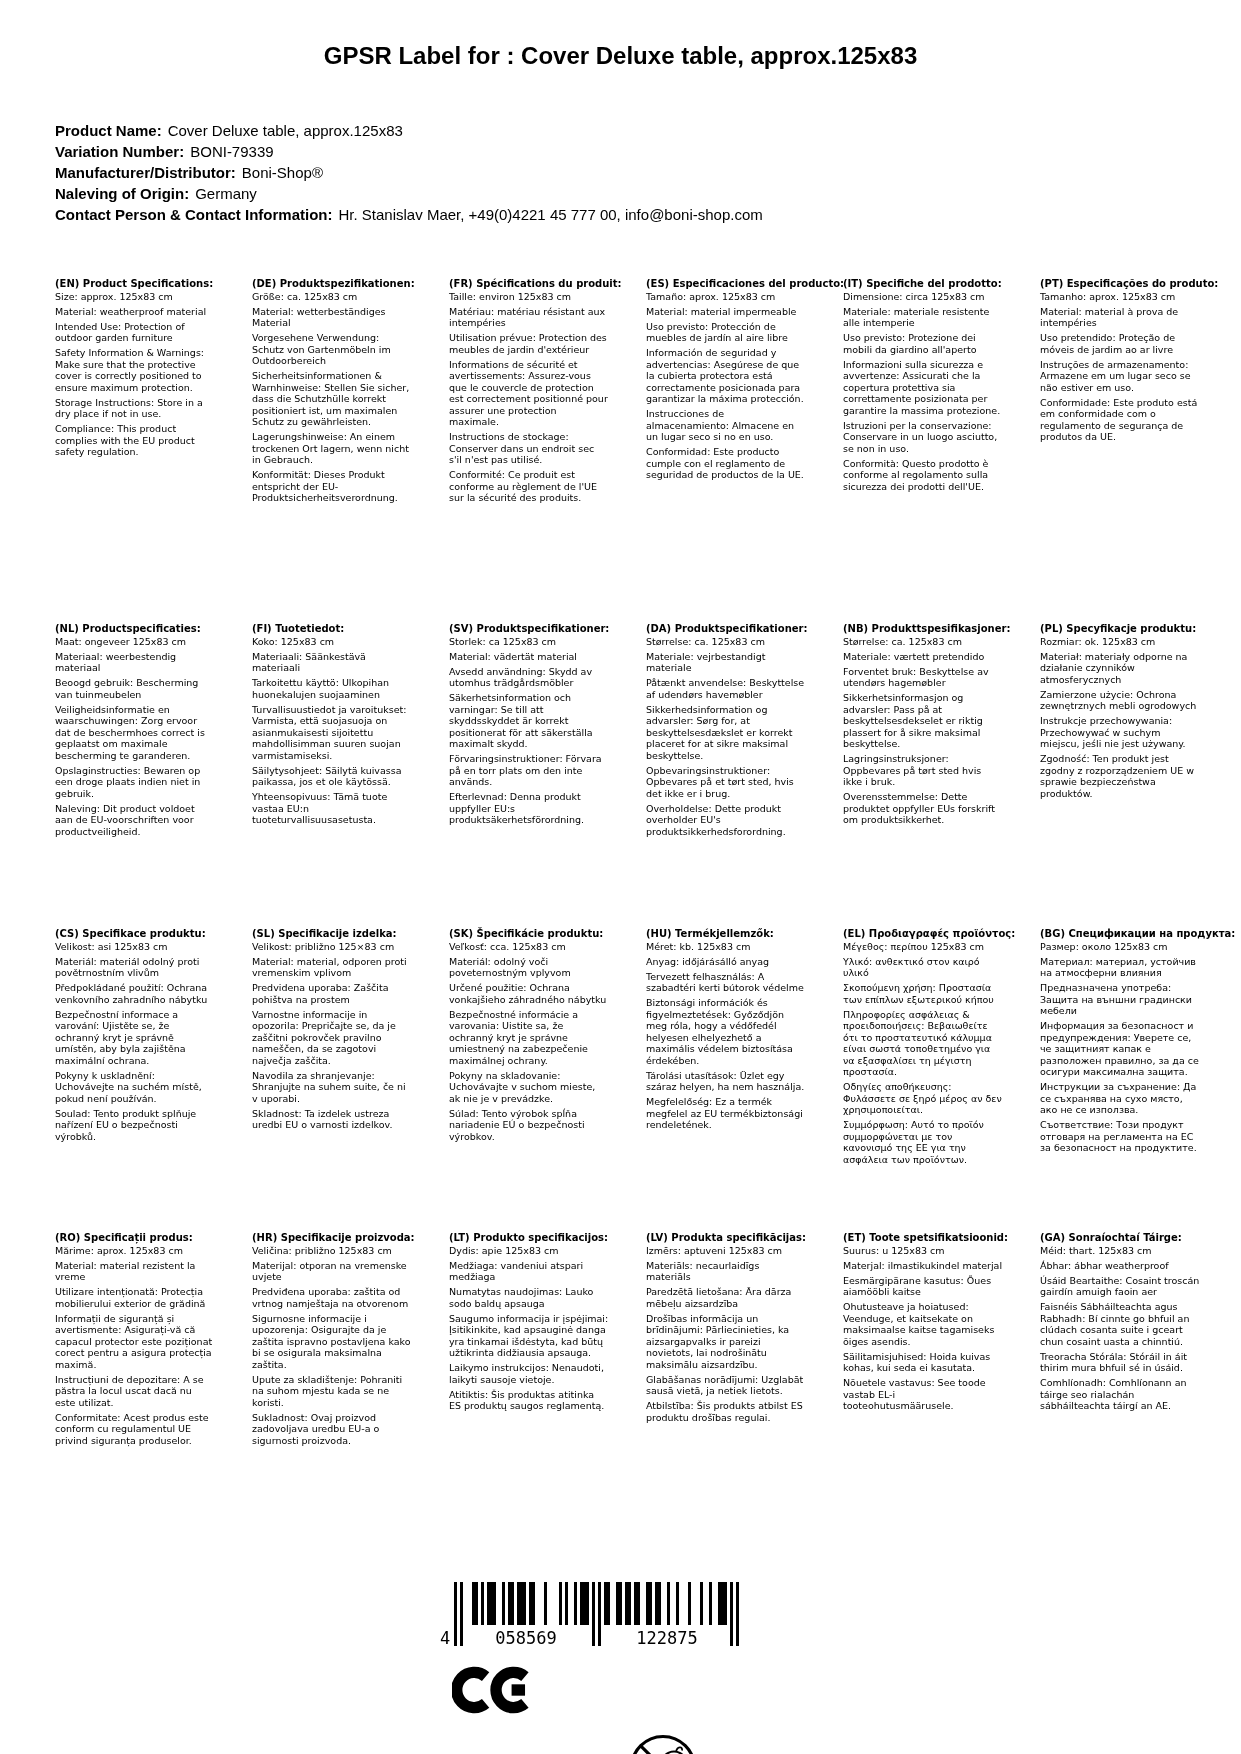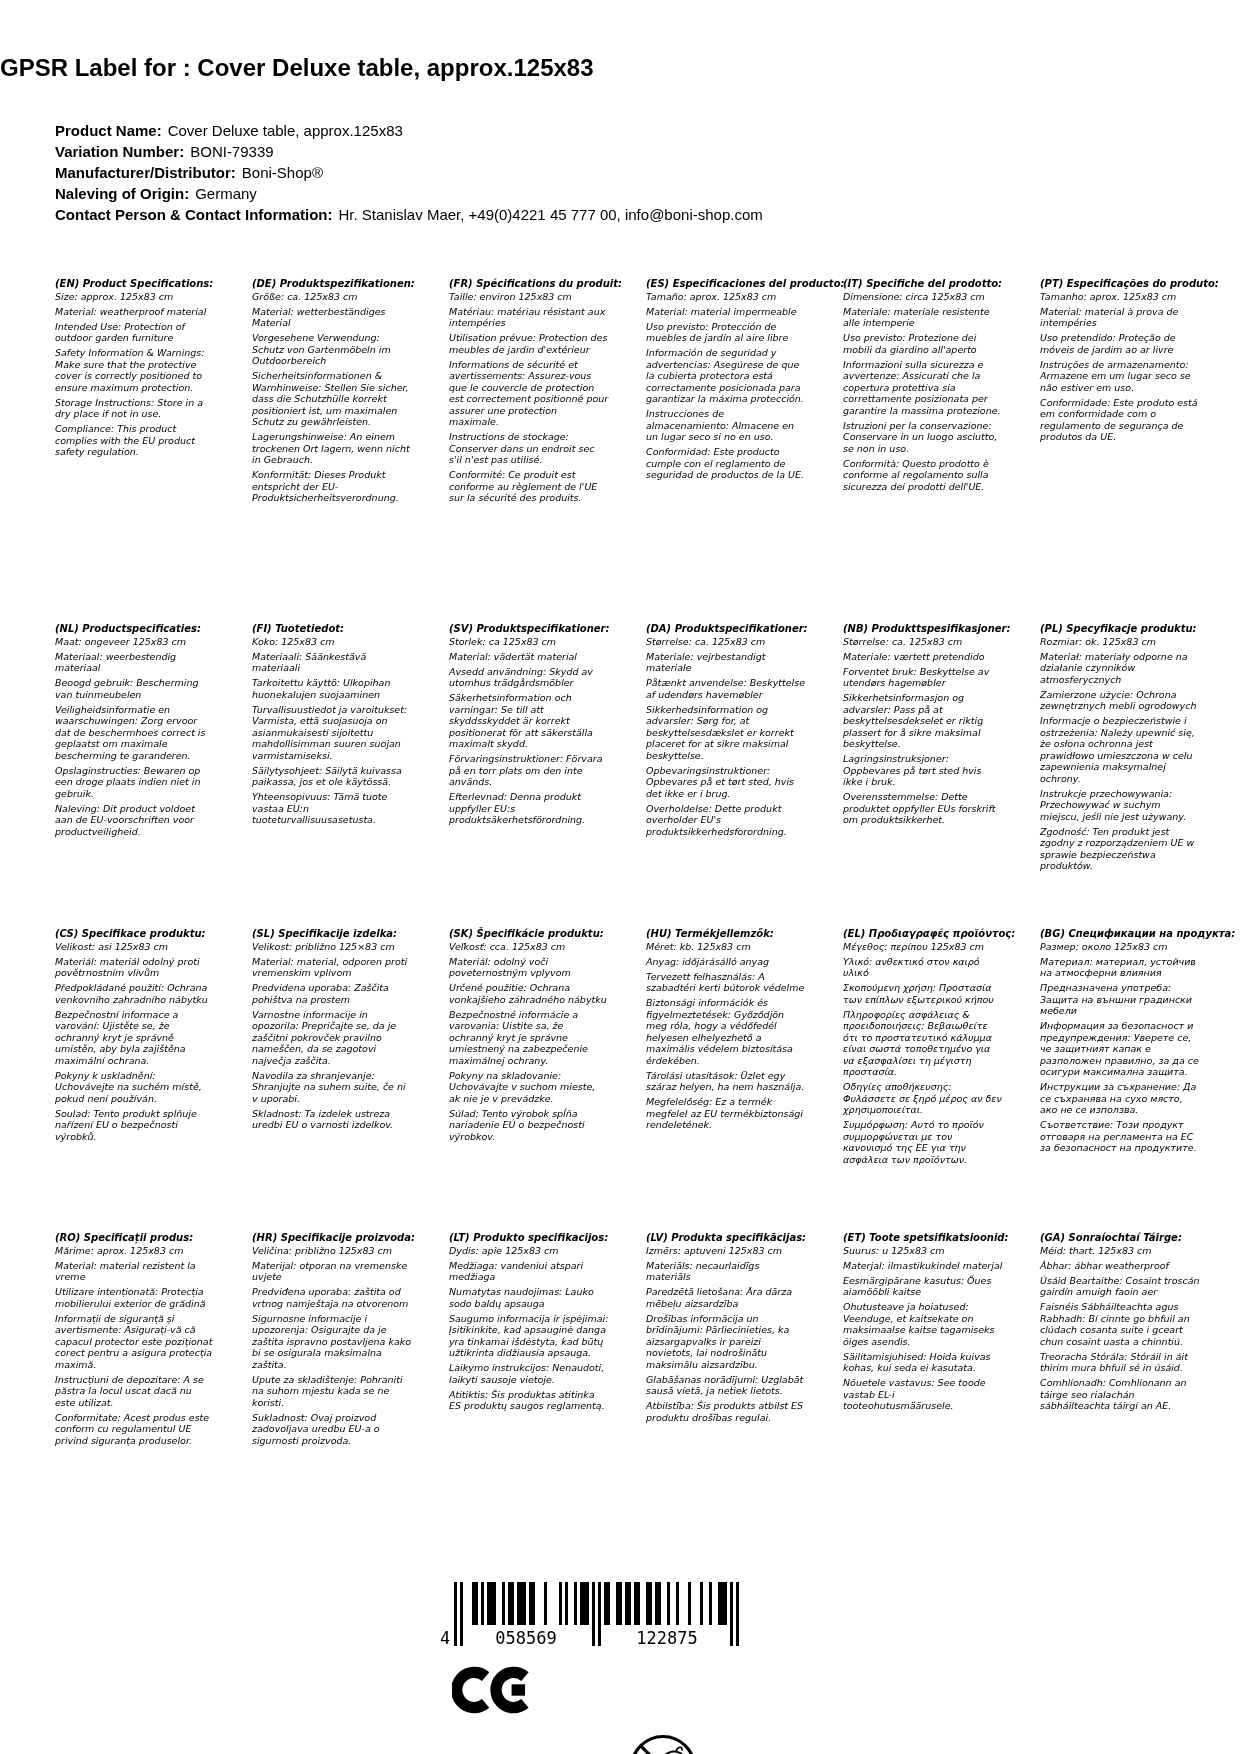--- a/index.html
+++ b/index.html
@@ -4,43 +4,43 @@
 <style>
   html,body{margin:0;padding:0;background:#fff;}
   .page{
     position:relative;
     width:1241px;height:1754px;
     background:#ffffff;color:#000;
     font-family:"DejaVu Sans", sans-serif;
     overflow:hidden;
   }
   .title{
-    position:absolute;top:54px;left:0;width:100%;
-    text-align:left;
+    position:absolute;top:42px;left:0;width:100%;
+    text-align:center;
     font-family:"Liberation Sans", sans-serif;
     font-size:24px;font-weight:bold;
   }
   .meta{
     position:absolute;left:55px;top:120px;
     font-family:"Liberation Sans", sans-serif;
     font-size:15px;line-height:21px;
   }
   .meta-row{white-space:nowrap;}
   .meta-label{font-weight:bold;}
   .meta-value{margin-left:6px;margin-top:16px;}
   .lang-grid{
     position:absolute;left:55px;top:278px;width:1145px;
     display:grid;
     grid-template-columns:repeat(6,160px);
     column-gap:37px;
     grid-template-rows:345px 305px 304px auto;
     align-items:start;
   }
   .lang-block{
-    font-size:9.5px;line-height:11.5px;color:#000;font-style:italic;
+    font-size:9.5px;line-height:11.5px;color:#000;
   }
   .lang-header{
     font-weight:bold;font-size:10px;
     white-space:nowrap;
     margin:0 0 1px 0;
   }
   .lang-line{
     margin:0 0 3.5px 0;
     overflow-wrap:break-word;
   }
@@ -185,21 +185,20 @@
         <p class="lang-line">Forventet bruk: Beskyttelse av utendørs hagemøbler</p>
         <p class="lang-line">Sikkerhetsinformasjon og advarsler: Pass på at beskyttelsesdekselet er riktig plassert for å sikre maksimal beskyttelse.</p>
         <p class="lang-line">Lagringsinstruksjoner: Oppbevares på tørt sted hvis ikke i bruk.</p>
         <p class="lang-line">Overensstemmelse: Dette produktet oppfyller EUs forskrift om produktsikkerhet.</p>
       </div>
       <div class="lang-block">
         <div class="lang-header">(PL) Specyfikacje produktu:</div>
         <p class="lang-line">Rozmiar: ok. 125x83 cm</p>
         <p class="lang-line">Materiał: materiały odporne na działanie czynników atmosferycznych</p>
         <p class="lang-line">Zamierzone użycie: Ochrona zewnętrznych mebli ogrodowych</p>
-        <p class="lang-line">Informacje o bezpieczeństwie i ostrzeżenia: Należy upewnić się, że osłona ochronna jest prawidłowo umieszczona w celu zapewnienia maksymalnej ochrony.</p>
         <p class="lang-line">Instrukcje przechowywania: Przechowywać w suchym miejscu, jeśli nie jest używany.</p>
         <p class="lang-line">Zgodność: Ten produkt jest zgodny z rozporządzeniem UE w sprawie bezpieczeństwa produktów.</p>
       </div>
       <div class="lang-block">
         <div class="lang-header">(CS) Specifikace produktu:</div>
         <p class="lang-line">Velikost: asi 125x83 cm</p>
         <p class="lang-line">Materiál: materiál odolný proti povětrnostním vlivům</p>
         <p class="lang-line">Předpokládané použití: Ochrana venkovního zahradního nábytku</p>
         <p class="lang-line">Bezpečnostní informace a varování: Ujistěte se, že ochranný kryt je správně umístěn, aby byla zajištěna maximální ochrana.</p>
         <p class="lang-line">Pokyny k uskladnění: Uchovávejte na suchém místě, pokud není používán.</p>

